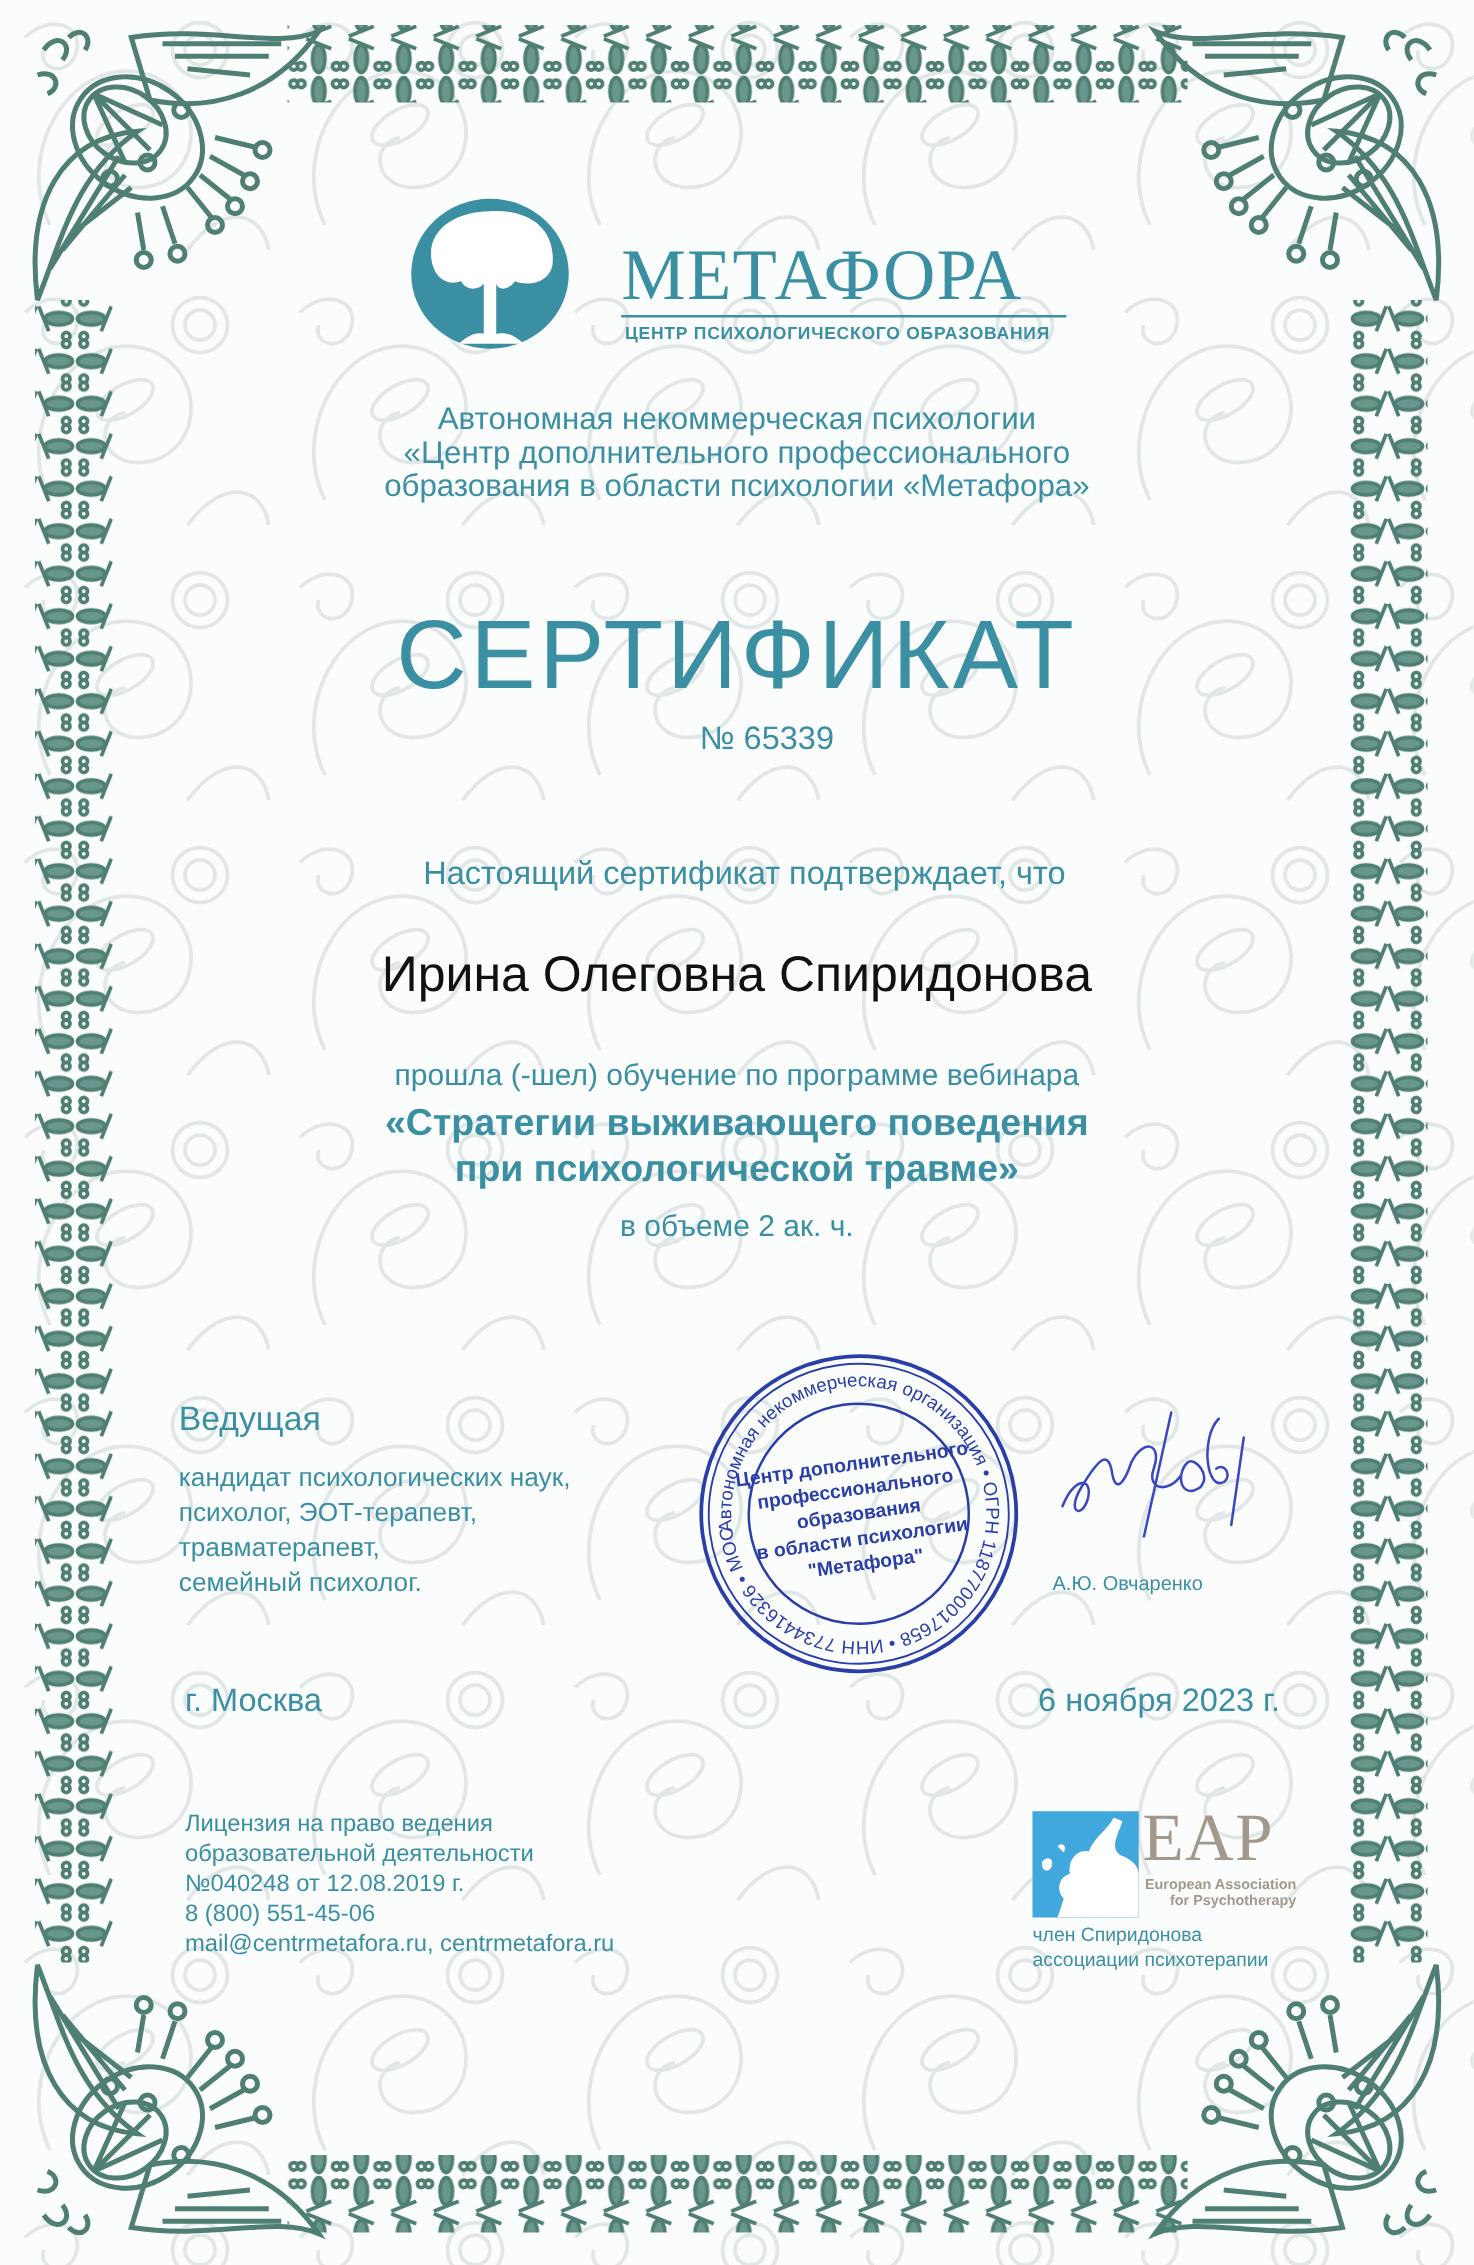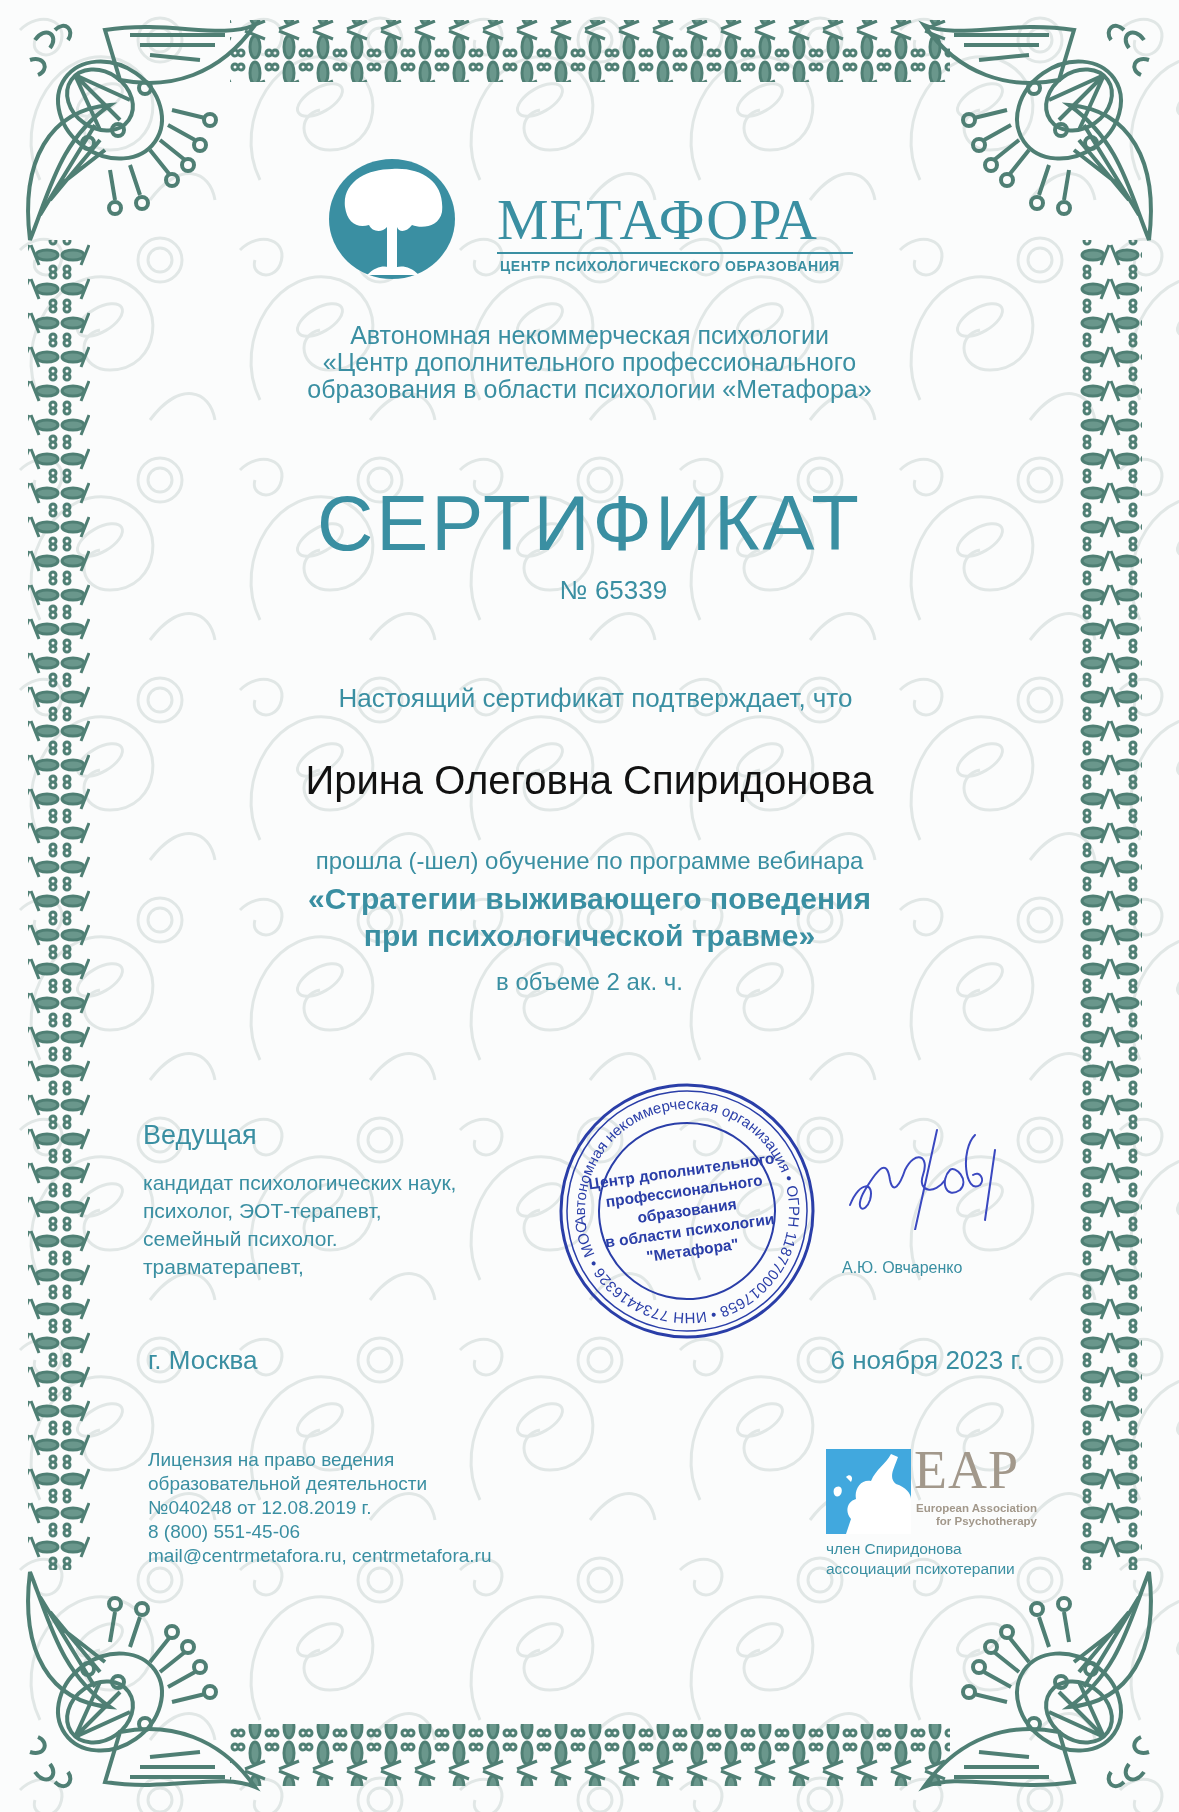--- a/index.html
+++ b/index.html
@@ -140,22 +140,22 @@
   <div class="abs center program">
     <div>«Стратегии выживающего поведения</div>
     <div>при психологической травме»</div>
   </div>
   <div class="abs center hours">в объеме 2 ак. ч.</div>
 
   <div class="abs lead-title">Ведущая</div>
   <div class="abs lead-desc">
     <div>кандидат психологических наук,</div>
     <div>психолог, ЭОТ-терапевт,</div>
+    <div>травматерапевт,</div>
     <div>семейный психолог.</div>
-    <div>травматерапевт,</div>
   </div>
 
   <svg class="abs stamp" viewBox="0 0 262 270">
     <defs>
       <path id="ringPath" d="M131 135 m-102 0 a102 102 0 1 1 204 0 a102 102 0 1 1 -204 0"></path>
     </defs>
     <g transform="rotate(-8 131 135)">
       <circle cx="131" cy="135" r="126" fill="none" stroke="#2a3ea8" stroke-width="3"></circle>
       <circle cx="131" cy="135" r="120" fill="none" stroke="#2a3ea8" stroke-width="1.5"></circle>
       <circle cx="131" cy="135" r="88" fill="none" stroke="#2a3ea8" stroke-width="2"></circle>

